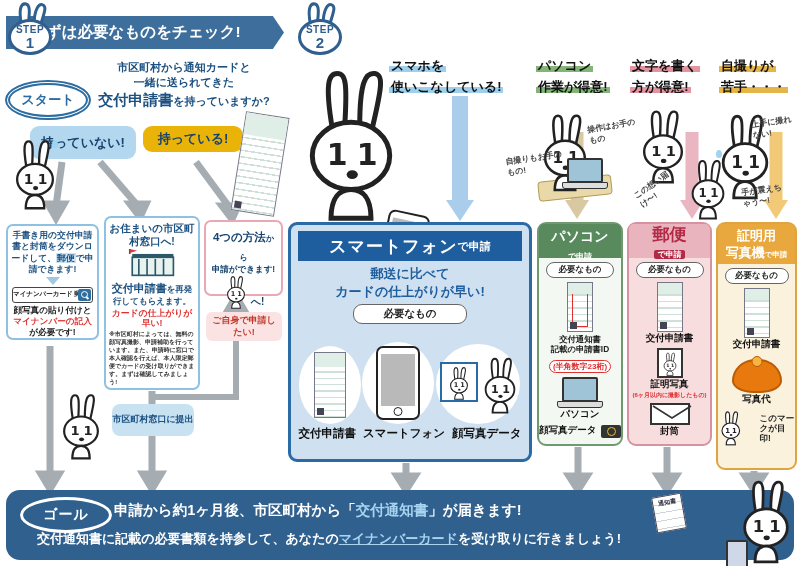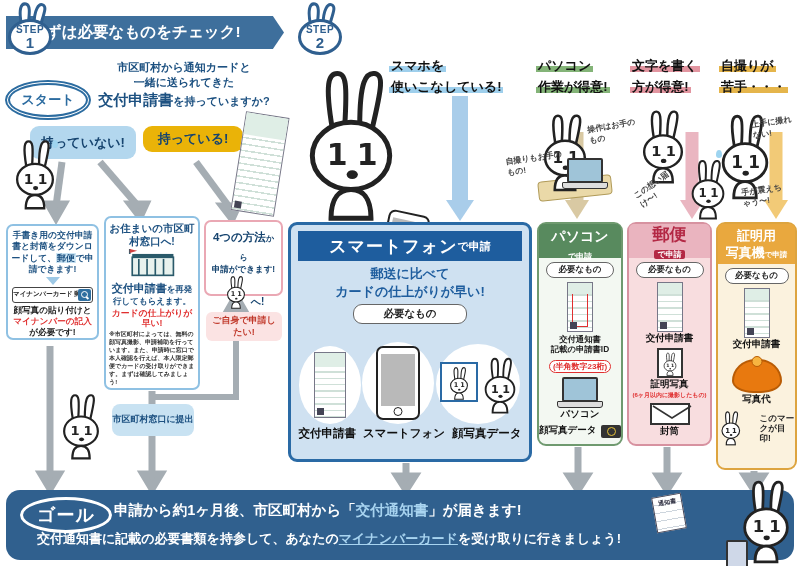--- a/index.html
+++ b/index.html
@@ -404,21 +404,21 @@
       <div style="display:flex;align-items:center;justify-content:center;gap:16px;margin-top:4px;">
         <svg width="26" height="36" viewBox="0 0 90 125">
             <use href="#rb"></use>
           </svg>
         <span style="font-size:8.5px;font-weight:bold;color:#222;width:36px;text-align:left;line-height:1.2;">このマークが目印!</span>
       </div>
     </div>
   </div>
 
   <div class="abs goalbar" style="left:6px;top:490px;width:788px;height:70px;">
-    <div class="abs goal-oval" style="left:14px;top:7px;width:86px;height:30px;font-size:18px;letter-spacing:1px;">
+    <div class="abs goal-oval" style="left:14px;top:7px;width:86px;height:30px;font-size:14px;letter-spacing:1px;">
       <span>ゴール</span>
     </div>
     <div class="abs" style="left:108px;top:11px;font-size:14.5px;font-weight:bold;white-space:nowrap;">
       <span>申請から約1ヶ月後、市区町村から「</span><span class="lt">交付通知書</span><span>」が届きます!</span>
     </div>
     <div class="abs" style="left:14px;top:40px;font-size:13px;font-weight:bold;white-space:nowrap;margin-left:17px;">
       <span>交付通知書に記載の必要書類を持参して、あなたの</span><span class="lt" style="text-decoration:underline;">マイナンバーカード</span><span>を受け取りに行きましょう!</span>
     </div>
     <div class="abs docicon" style="left:648px;top:5px;width:28px;height:32px;transform:rotate(-10deg);font-size:6px;padding-top:2px;">
       <span>通知書</span>

